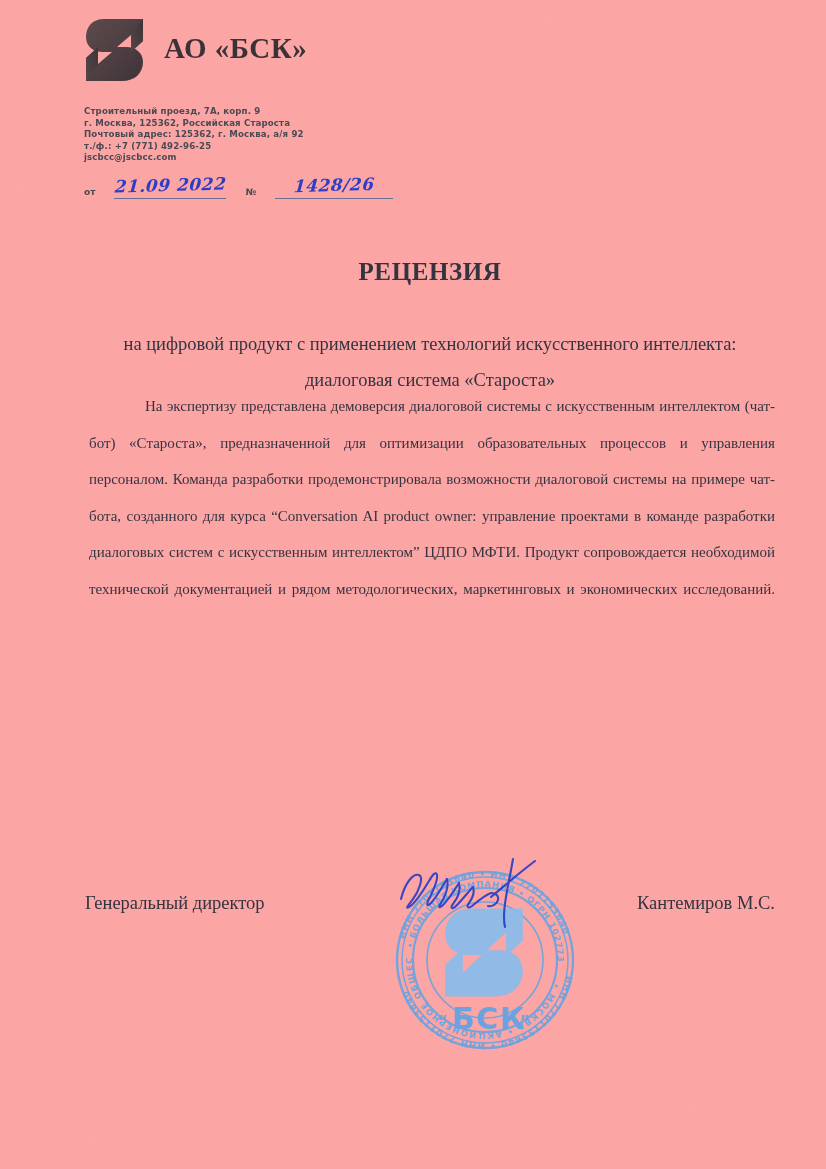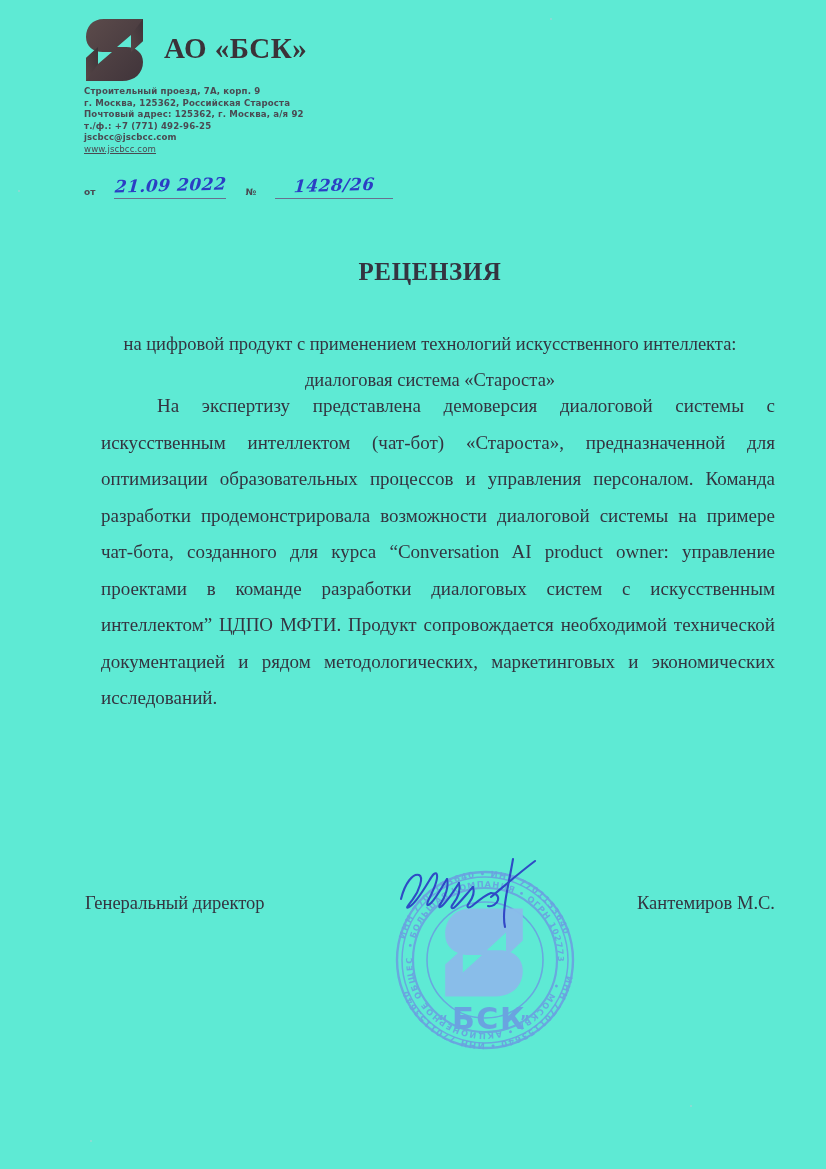--- a/index.html
+++ b/index.html
@@ -16,21 +16,21 @@
     font-family: "Liberation Serif", "DejaVu Serif", serif;
     color: #3a3a42;
     -webkit-font-smoothing: antialiased;
   }
 
   .page {
     position: absolute;
     inset: 0;
     width: 826px;
     height: 1169px;
-    background: #5eead4;
+    background: #fca5a5;
   }
 
   
   .letterhead {
     position: absolute;
     left: 84px;
     top: 14px;
     width: 430px;
   }
   .brandrow {
@@ -51,21 +51,21 @@
     font-family: "Liberation Serif", "DejaVu Serif", serif;
     font-weight: bold;
     font-size: 29px;
     letter-spacing: 0.5px;
     color: #3b3238;
     white-space: nowrap;
     padding-bottom: 4px;
   }
 
   .address {
-    margin-top: 0;
+    margin-top: 20px;
     font-family: "DejaVu Sans", "Liberation Sans", sans-serif;
     font-size: 8.6px;
     line-height: 11.6px;
     color: #4a4a52;
     letter-spacing: 0.15px;
     font-weight: 600;
   }
   .address .line { white-space: nowrap; }
   .address .email { font-weight: 700; letter-spacing: 0.1px; }
   .address .web {
@@ -138,25 +138,25 @@
   
   .body-text {
     position: absolute;
     left: 85px;
     top: 388px;
     width: 690px;
   }
   .para {
     text-align: justify;
     text-justify: inter-word;
-    font-size: 19px;
+    font-size: 15px;
     line-height: 36.5px;
     text-indent: 56px;
     color: #343440;
-    margin: 0 0 0 16px;
+    margin: 0 0 0 4px;
   }
   .para + .para { margin-top: 0px; }
   .para:last-child::after {
     content: "";
     display: inline-block;
     width: 100%;
   }
 
   
   .sign-row {
@@ -229,21 +229,20 @@
       </span>
       <span class="brand-name">АО «БСК»</span>
     </div>
 
     <div class="address">
       <div class="line">Строительный проезд, 7А, корп. 9</div>
       <div class="line">г. Москва, 125362, Российская Староста</div>
       <div class="line">Почтовый адрес: 125362, г. Москва, а/я 92</div>
       <div class="line">т./ф.:  +7 (771) 492-96-25</div>
       <div class="line email">jscbcc@jscbcc.com</div>
-      <div class="line web">www.jscbcc.com</div>
     </div>
   </div>
 
   <div class="refline">
     <span class="ref-label">от</span>
     <span class="ref-field date">
       <span class="hand">21.09 2022</span>
     </span>
     <span class="ref-label">№</span>
     <span class="ref-field num">

